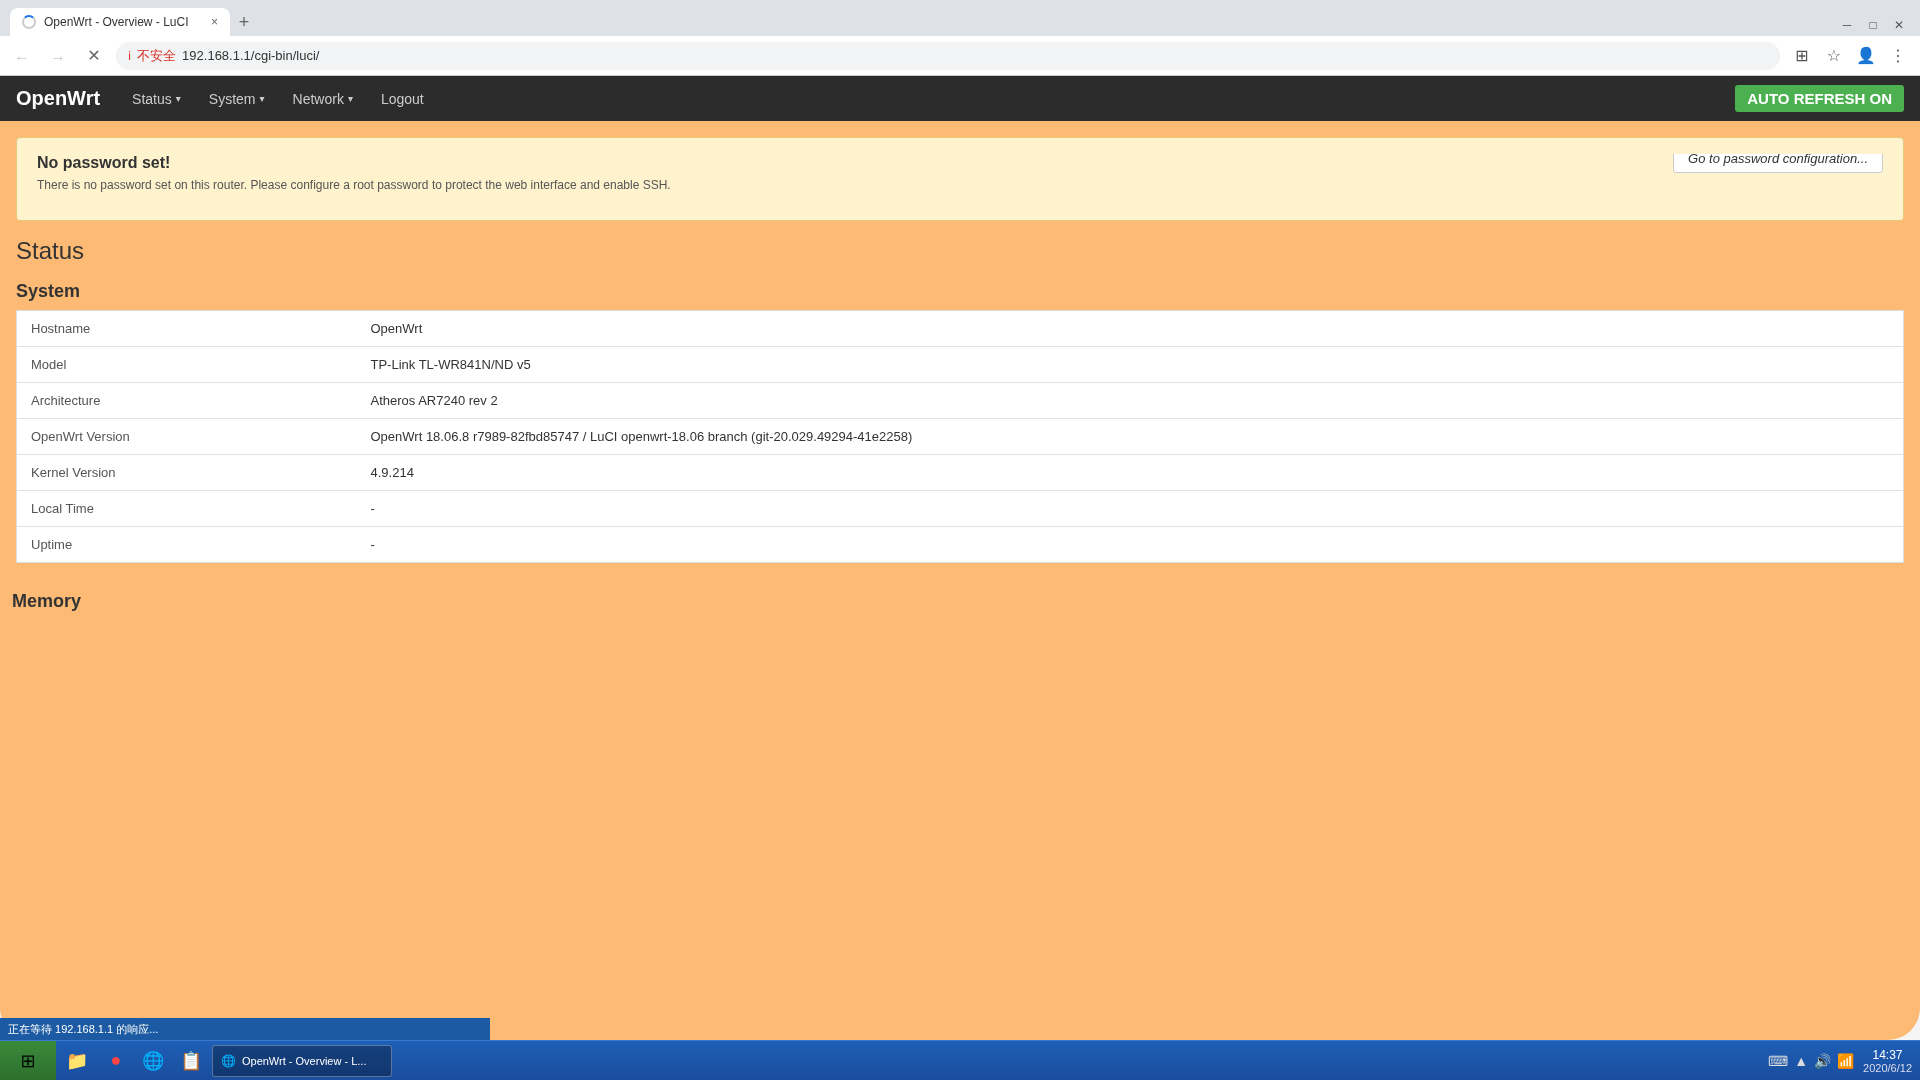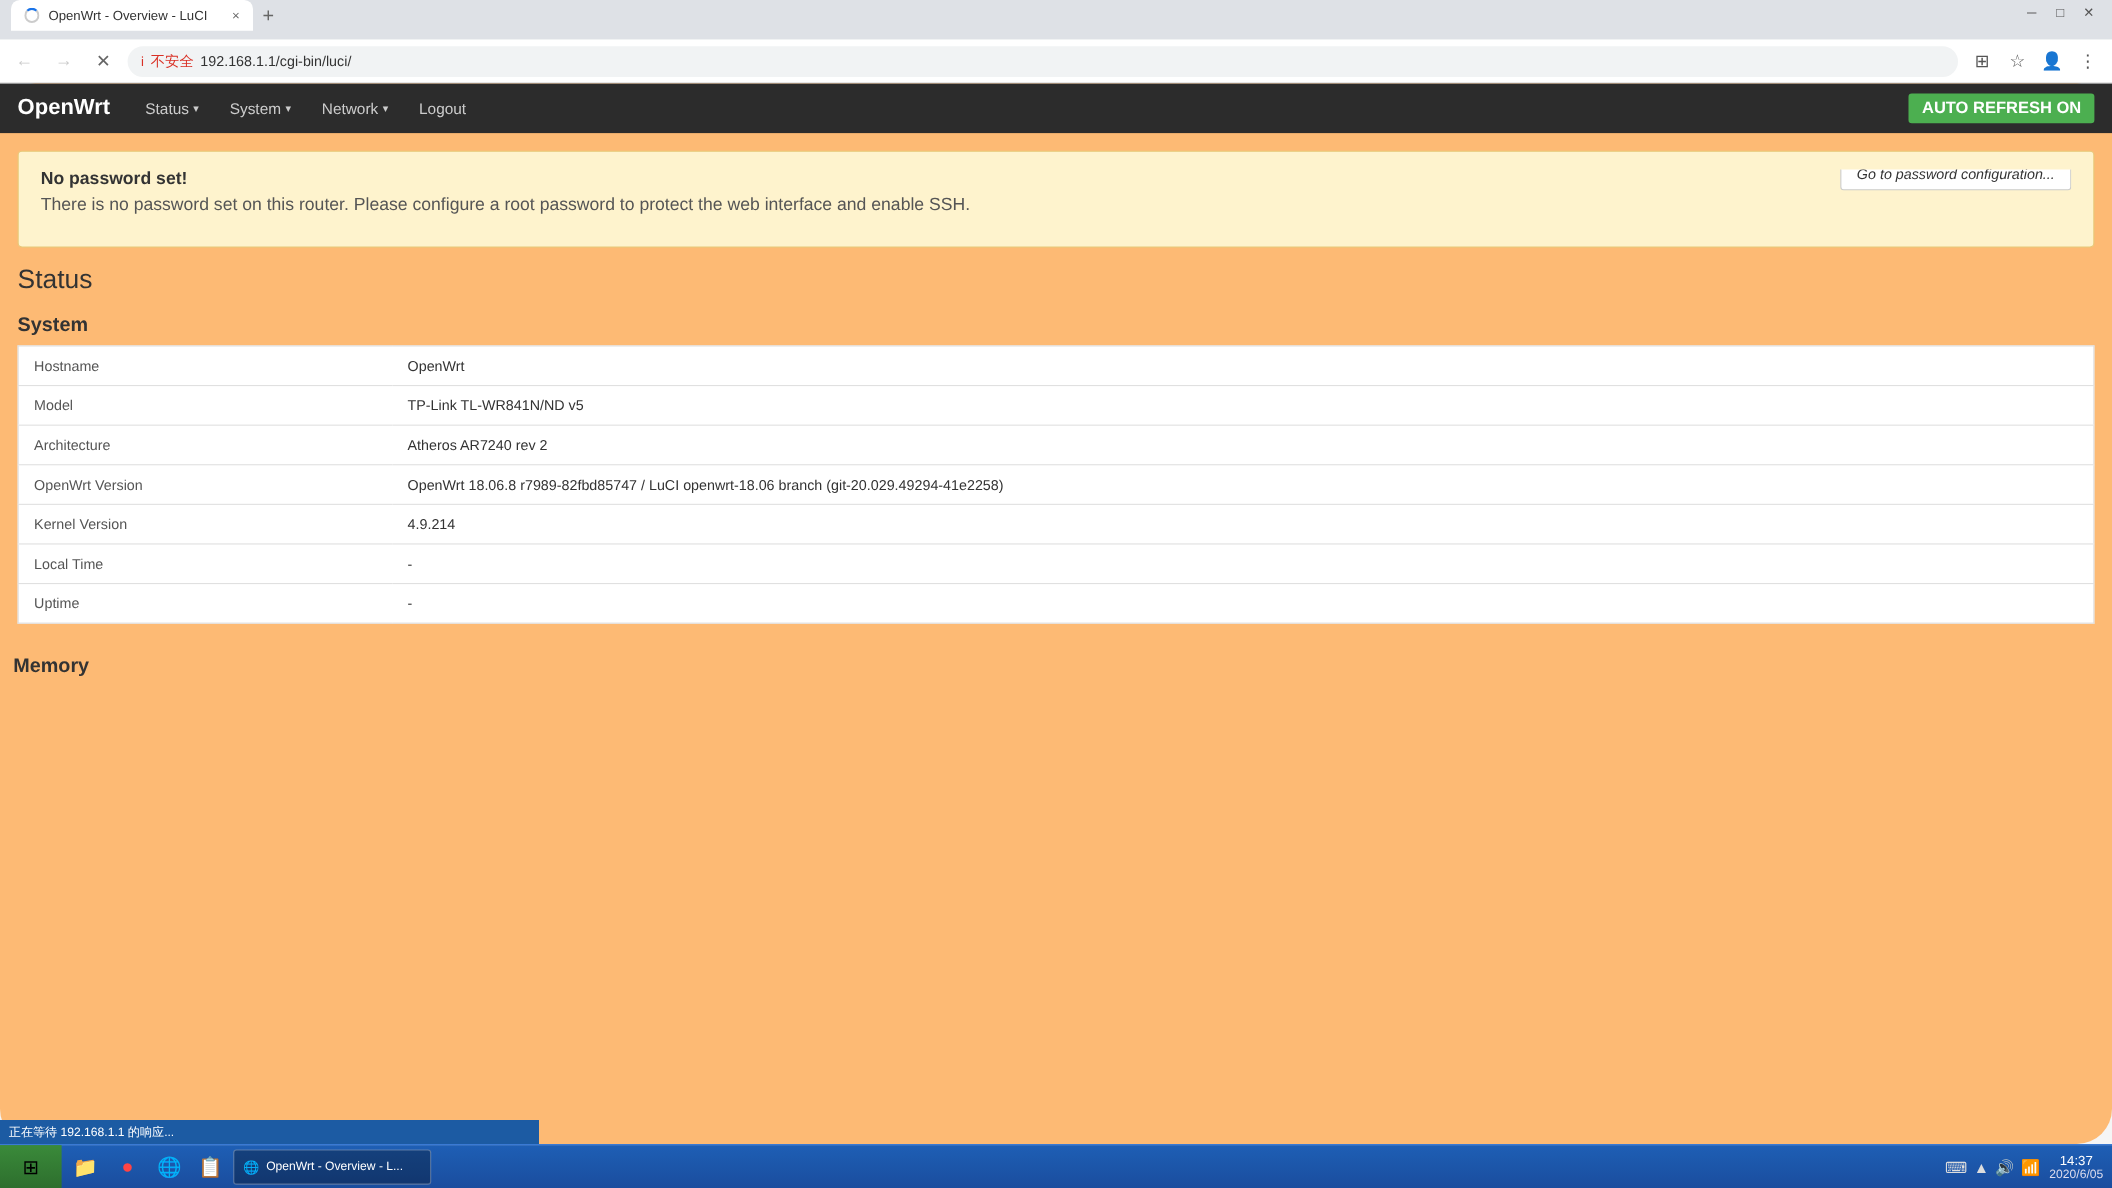--- a/index.html
+++ b/index.html
@@ -1,17 +1,17 @@
 <!DOCTYPE html>
 <html><head>
   <meta charset="utf-8">
   <style>
     * { margin: 0; padding: 0; box-sizing: border-box; }
     body { font-family: Arial, sans-serif; font-size: 14px; background: #f5f5f5; overflow-x: hidden; }
-    .browser-titlebar { height: 36px; background: #dee1e6; display: flex; align-items: flex-start; padding: 0 10px; }
+    .browser-titlebar { height: 36px; background: #dee1e6; display: flex; align-items: flex-end; padding: 0 10px; }
     .browser-tab { display: flex; align-items: center; background: #fff; border-radius: 8px 8px 0 0; padding: 0 12px; height: 28px; gap: 8px; min-width: 220px; }
     .browser-tab-title { font-size: 12px; color: #333; flex: 1; }
     .browser-tab-close { font-size: 12px; color: #666; cursor: pointer; }
     .browser-tab-spinner { width: 14px; height: 14px; border: 2px solid #ccc; border-top-color: #1a73e8; border-radius: 50%; animation: spin 1s linear infinite; }
     @keyframes spin { to { transform: rotate(360deg); } }
     .browser-new-tab { width: 28px; height: 28px; display: flex; align-items: center; justify-content: center; font-size: 18px; color: #666; cursor: pointer; }
     .browser-controls { display: flex; align-items: center; padding: 4px 8px; height: 40px; gap: 8px; background: #fff; border-bottom: 1px solid #ccc; }
     .nav-btn { width: 28px; height: 28px; display: flex; align-items: center; justify-content: center; cursor: pointer; color: #666; font-size: 16px; border-radius: 50%; }
     .nav-btn.disabled { color: #ccc; cursor: default; }
     .address-bar { flex: 1; height: 28px; display: flex; align-items: center; background: #f1f3f4; border-radius: 14px; padding: 0 12px; gap: 6px; }
@@ -24,21 +24,21 @@
     .app-navbar { background: #2c2c2c; height: 45px; display: flex; align-items: center; padding: 0 16px; gap: 4px; }
     .app-logo { color: #fff; font-size: 20px; font-weight: bold; margin-right: 16px; }
     .nav-menu-item { color: #ccc; padding: 8px 12px; cursor: pointer; font-size: 14px; border-radius: 3px; display: flex; align-items: center; gap: 4px; }
     .nav-caret { font-size: 10px; }
     .nav-spacer { flex: 1; }
     .auto-refresh-btn { background: #4caf50; color: #fff; padding: 5px 12px; border-radius: 3px; font-size: 15px; font-weight: bold; cursor: pointer; border: none; }
 
     
     .warning-banner { background: #fef3cd; border: 1px solid #e6c97a; margin: 16px; border-radius: 4px; padding: 16px 20px; }
     .warning-title { font-size: 16px; font-weight: bold; color: #333; margin-bottom: 6px; }
-    .warning-text { font-size: 16px; color: #555; margin-bottom: 12px; }
+    .warning-text { font-size: 12px; color: #555; margin-bottom: 12px; }
     .warning-btn { float: right; background: #fff; border: 1px solid #ccc; padding: 6px 14px; border-radius: 3px; cursor: pointer; font-size: 13px; color: #333; margin-top: -10px; font-style: italic; }
 
     
     .main-content { padding: 0 16px 16px 16px; }
     .page-title { font-size: 24px; font-weight: normal; color: #333; margin-bottom: 16px; margin-top: 8px; }
     .section-title { font-size: 18px; font-weight: bold; color: #333; margin-bottom: 8px; margin-top: 4px; }
 
     
     .info-table { width: 100%; border-collapse: collapse; background: #fff; border: 1px solid #ddd; }
     .info-table tr { border-bottom: 1px solid #e0e0e0; }
@@ -194,18 +194,18 @@
     </div>
     <div class="taskbar-right">
       <div class="taskbar-tray">
         <span class="tray-icon">⌨</span>
         <span class="tray-icon">▲</span>
         <span class="tray-icon">🔊</span>
         <span class="tray-icon">📶</span>
       </div>
       <div class="taskbar-clock">
         <span class="taskbar-time">14:37</span>
-        <span class="taskbar-date">2020/6/05</span>
+        <span class="taskbar-date">2020/6/12</span>
       </div>
     </div>
   </div>
 
 </div>
 
 </body></html>

